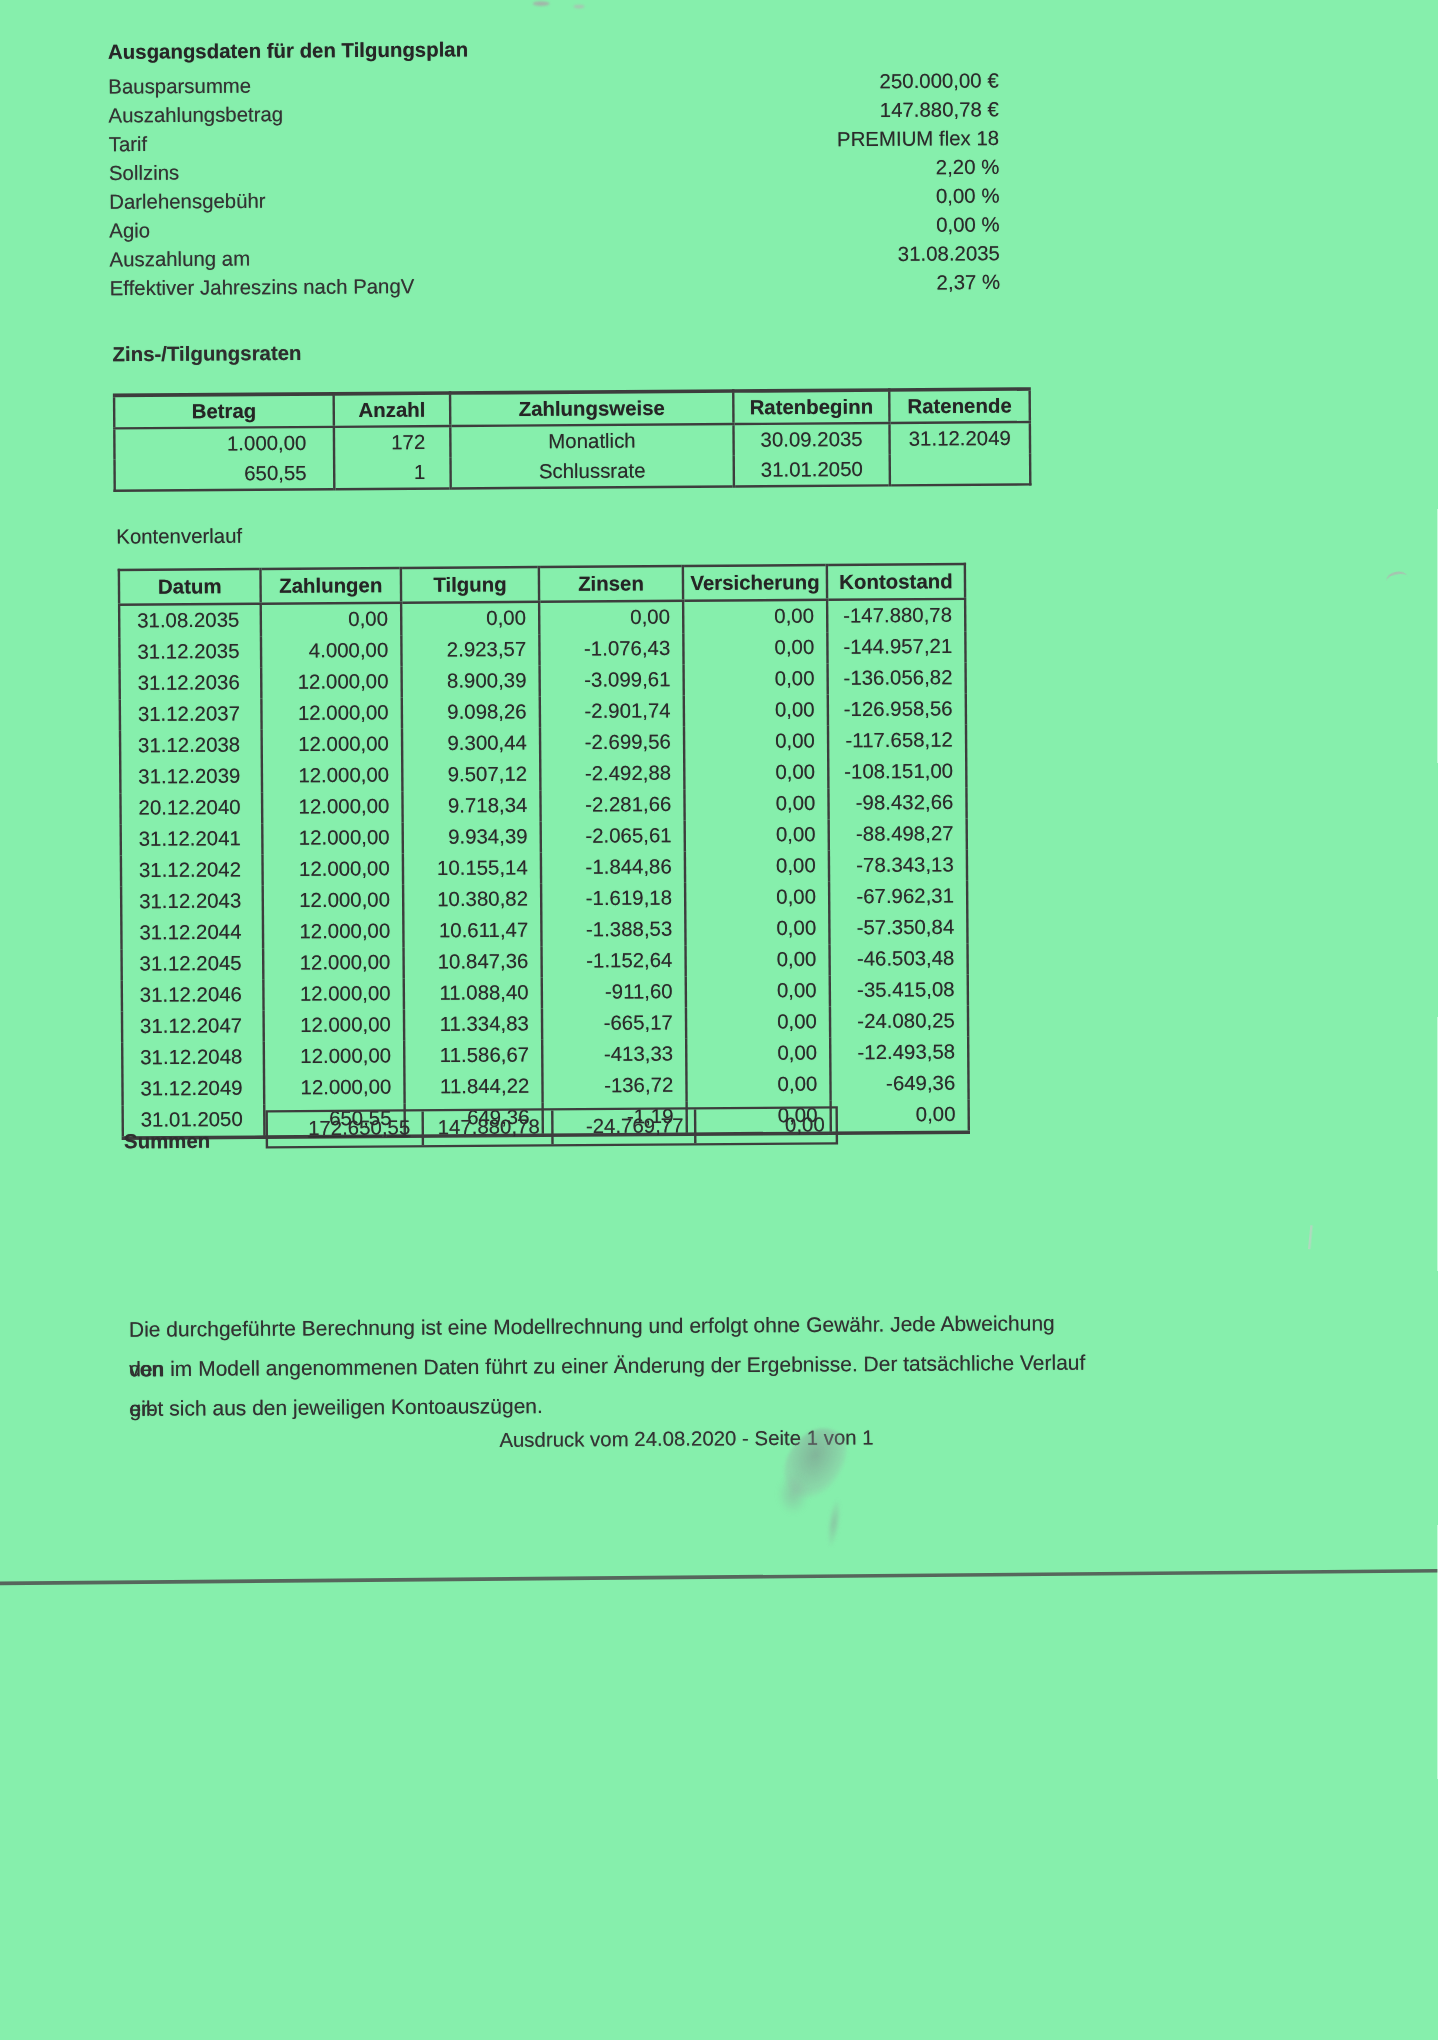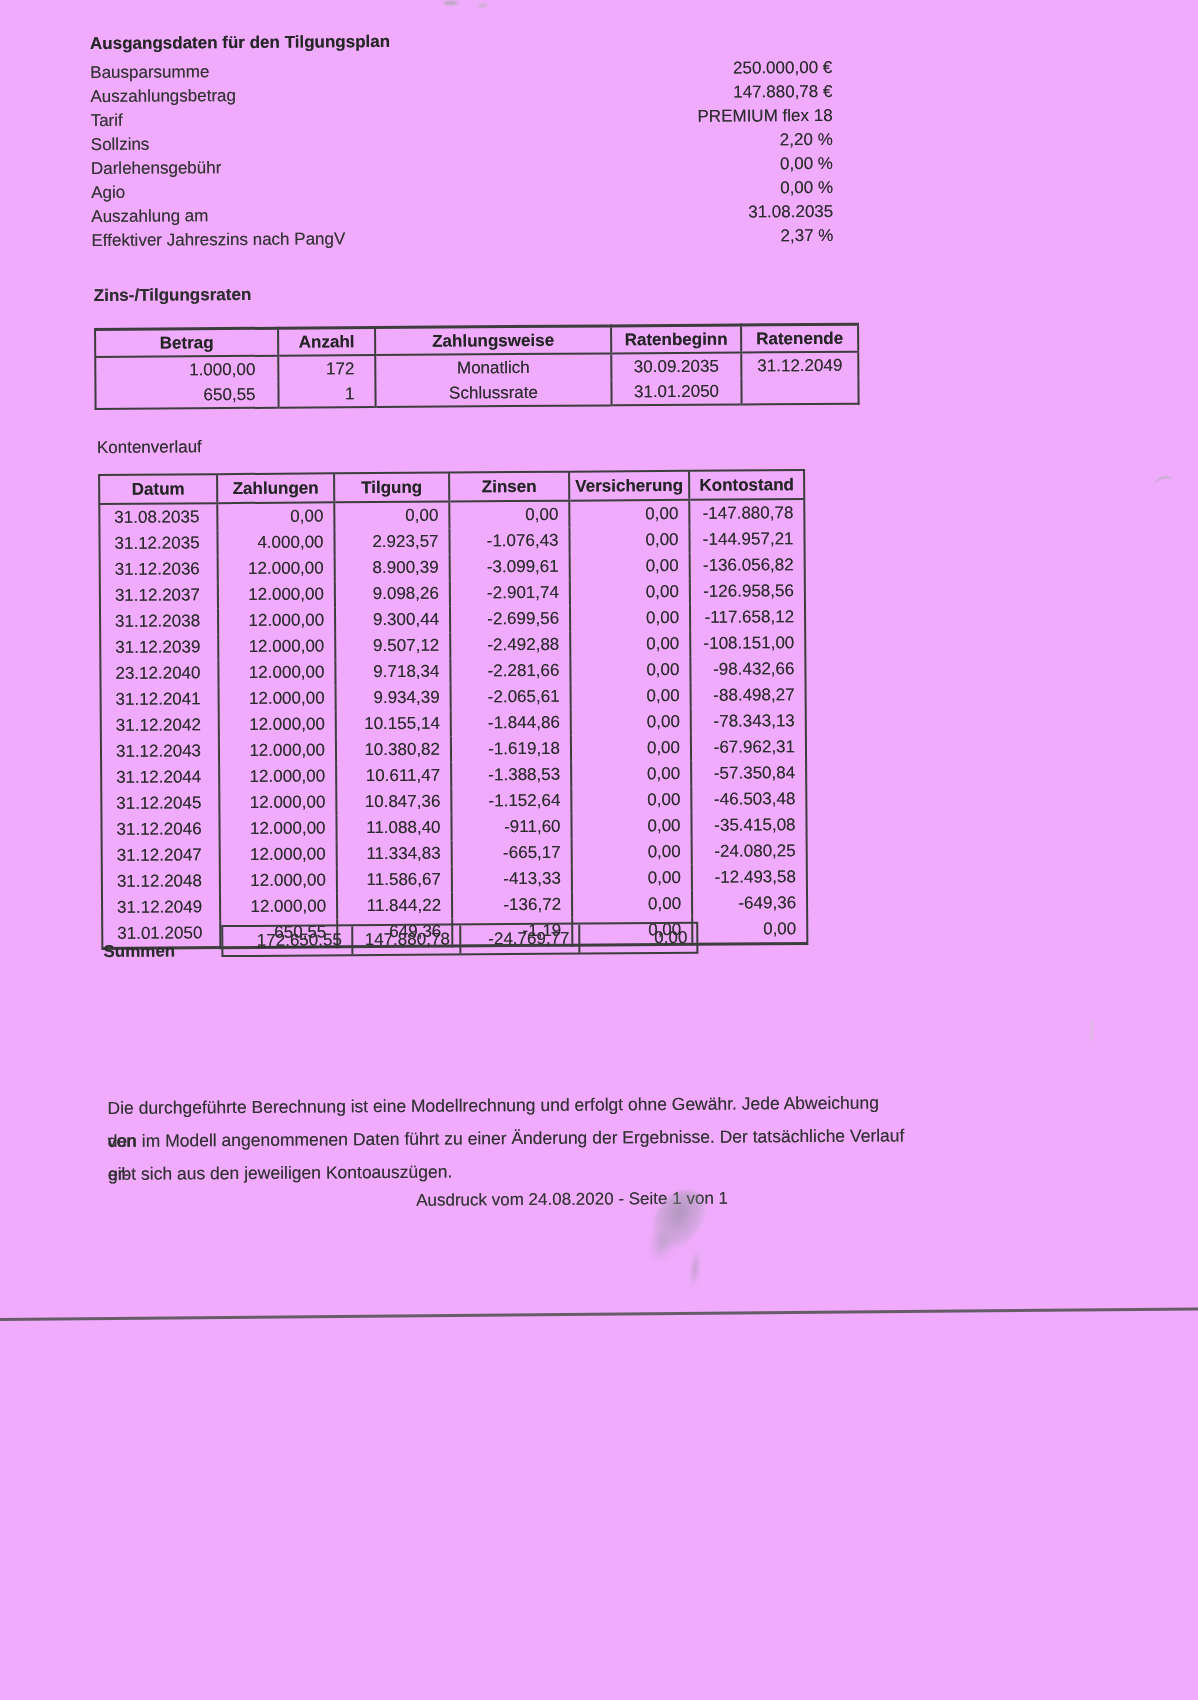--- a/index.html
+++ b/index.html
@@ -1,19 +1,19 @@
 <!DOCTYPE html>
 <html><head>
 <meta charset="utf-8">
 <style>
   html,body{margin:0;padding:0;background:#ffffff;}
   .sheet{
     position:relative;
     width:1198px;height:1700px;
-    background:#f0abfc;
+    background:#86efac;
     overflow:hidden;
     font-family:"Liberation Sans","DejaVu Sans",sans-serif;
     color:#2e2e2e;
   }
   .skew{
     position:absolute;inset:0;
     transform:rotate(-0.4deg);
     transform-origin:92px 36px;
   }
   .txt{ text-shadow:0 0 0.6px rgba(45,45,45,0.55); }
@@ -223,21 +223,21 @@
           </tr>
           <tr>
             <td class="txt">31.12.2039</td>
             <td class="txt">12.000,00</td>
             <td class="txt">9.507,12</td>
             <td class="txt">-2.492,88</td>
             <td class="txt">0,00</td>
             <td class="txt">-108.151,00</td>
           </tr>
           <tr>
-            <td class="txt">23.12.2040</td>
+            <td class="txt">20.12.2040</td>
             <td class="txt">12.000,00</td>
             <td class="txt">9.718,34</td>
             <td class="txt">-2.281,66</td>
             <td class="txt">0,00</td>
             <td class="txt">-98.432,66</td>
           </tr>
           <tr>
             <td class="txt">31.12.2041</td>
             <td class="txt">12.000,00</td>
             <td class="txt">9.934,39</td>

